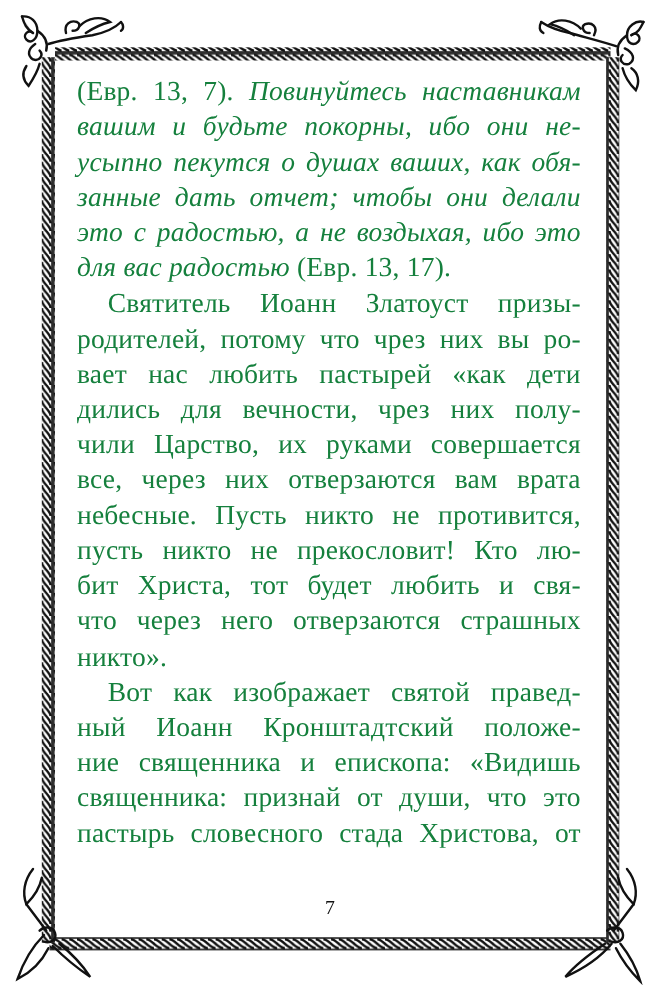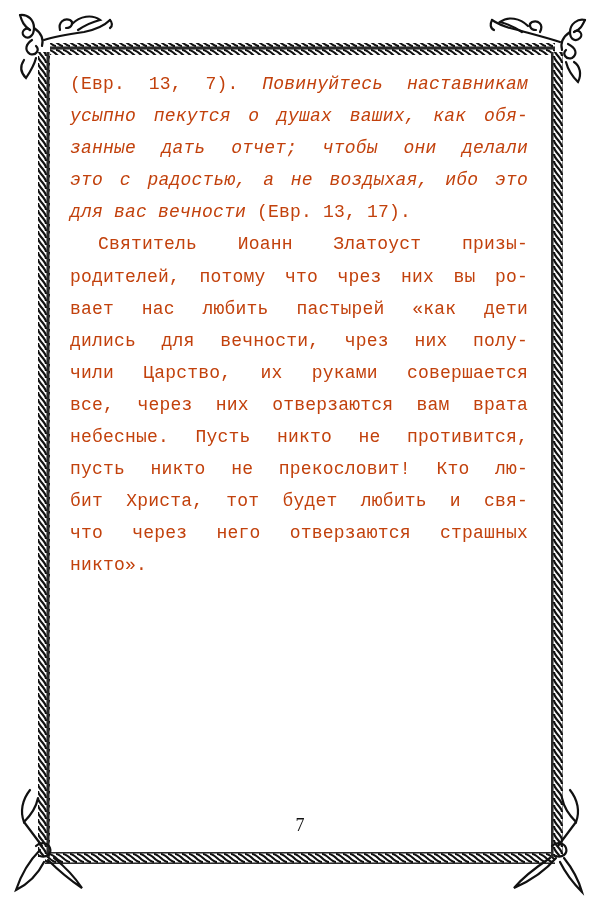--- a/index.html
+++ b/index.html
@@ -4,24 +4,24 @@
   <style>
     html, body { margin: 0; padding: 0; background: #ffffff; }
     body { width: 600px; height: 905px; position: relative; overflow: hidden; }
     .page { position: absolute; left: 0; top: 0; width: 600px; height: 905px; background: #ffffff; }
     .frame-svg { position: absolute; left: 0; top: 0; width: 600px; height: 905px; }
     .text-block {
       position: absolute;
       left: 70px;
       top: 68px;
       width: 458px;
-      font-family: Liberation Mono, monospace;
-      font-size: 18px;
+      font-family: Liberation Serif, serif;
+      font-size: 25px;
       line-height: 32.1px;
-      color: #c2410c;
+      color: #15803d;
       text-align: justify;
       letter-spacing: 0.2px;
     }
     .line { display: block; white-space: nowrap; text-align-last: justify; text-align: justify; }
     .line.last { text-align-last: left; }
     .line.indent { padding-left: 28px; }
     .it { font-style: italic; }
     .page-number {
       position: absolute;
       left: 0; width: 600px;
@@ -100,36 +100,44 @@
       <path d="M556,858 C546,870 532,880 514,888 C524,876 538,866 550,858"></path>
       <path d="M564,858 C572,868 578,878 582,892 C574,884 566,874 560,862"></path>
       <path d="M552,846 C556,842 564,842 566,848 C568,854 562,858 556,856"></path>
     </g>
   </svg>
 
   <div class="text-block">
 
     <div>
       <span class="line"><span>(Евр. 13, 7). </span><span class="it">Повинуйтесь наставникам</span></span>
+      <span class="line it">вашим и будьте покорны, ибо они не-</span>
       <span class="line it">усыпно пекутся о душах ваших, как обя-</span>
       <span class="line it">занные дать отчет; чтобы они делали</span>
       <span class="line it">это с радостью, а не воздыхая, ибо это</span>
-      <span class="line last"><span class="it">для вас вечности</span><span> (Евр. 13, 17).</span></span>
+      <span class="line last"><span class="it">для вас радостью</span><span> (Евр. 13, 17).</span></span>
     </div>
 
     <div>
       <span class="line indent">Святитель Иоанн Златоуст призы-</span>
       <span class="line">родителей, потому что чрез них вы ро-</span>
       <span class="line">вает нас любить пастырей «как дети</span>
       <span class="line">дились для вечности, чрез них полу-</span>
       <span class="line">чили Царство, их руками совершается</span>
       <span class="line">все, через них отверзаются вам врата</span>
       <span class="line">небесные. Пусть никто не противится,</span>
       <span class="line">пусть никто не прекословит! Кто лю-</span>
       <span class="line">бит Христа, тот будет любить и свя-</span>
       <span class="line">что через него отверзаются страшных</span>
       <span class="line last">никто».</span>
     </div>
 
+    <div>
+      <span class="line indent">Вот как изображает святой правед-</span>
+      <span class="line">ный Иоанн Кронштадтский положе-</span>
+      <span class="line">ние священника и епископа: «Видишь</span>
+      <span class="line">священника: признай от души, что это</span>
+      <span class="line">пастырь словесного стада Христова, от</span>
+    </div>
   </div>
 
   <div class="page-number">7</div>
 </div>
 
 </body></html>

